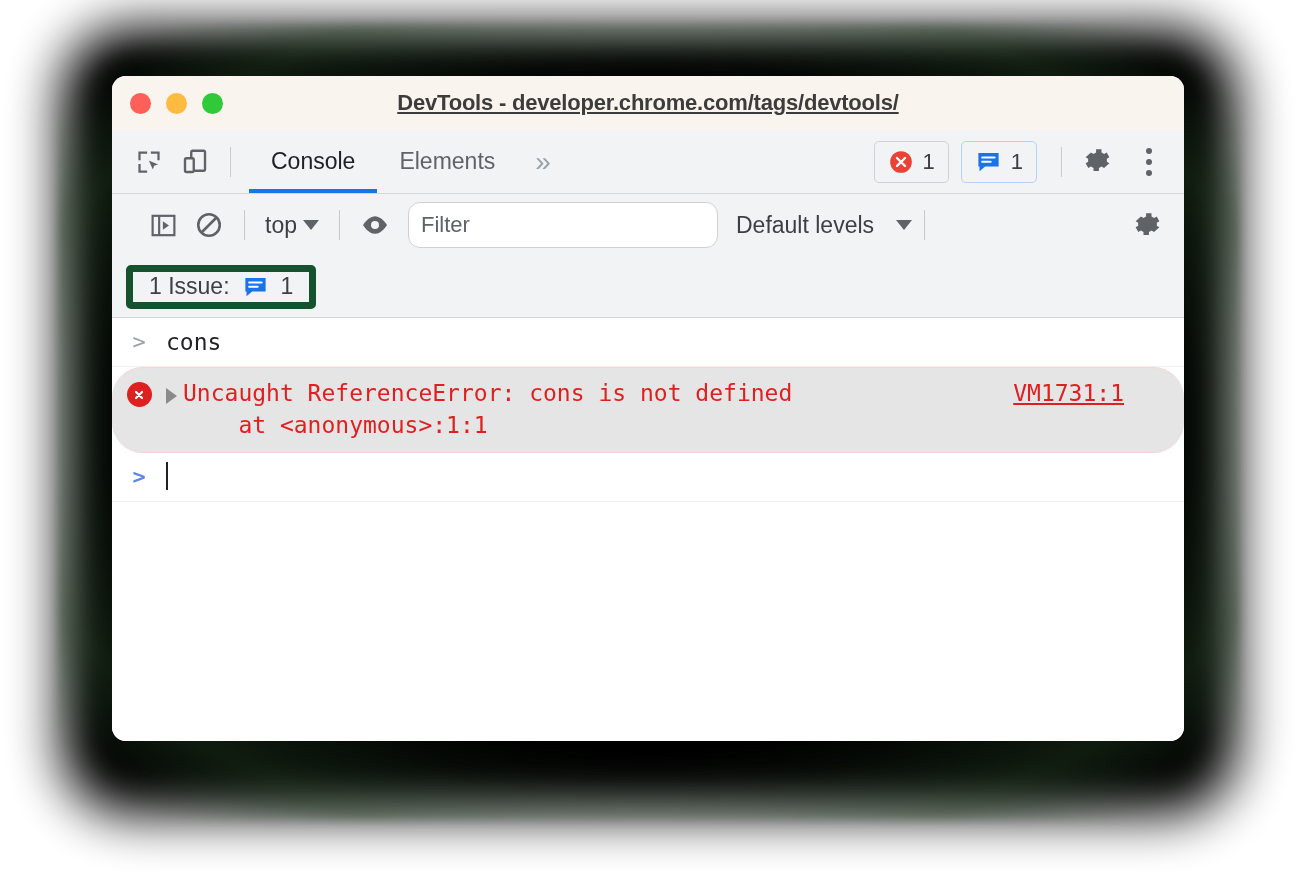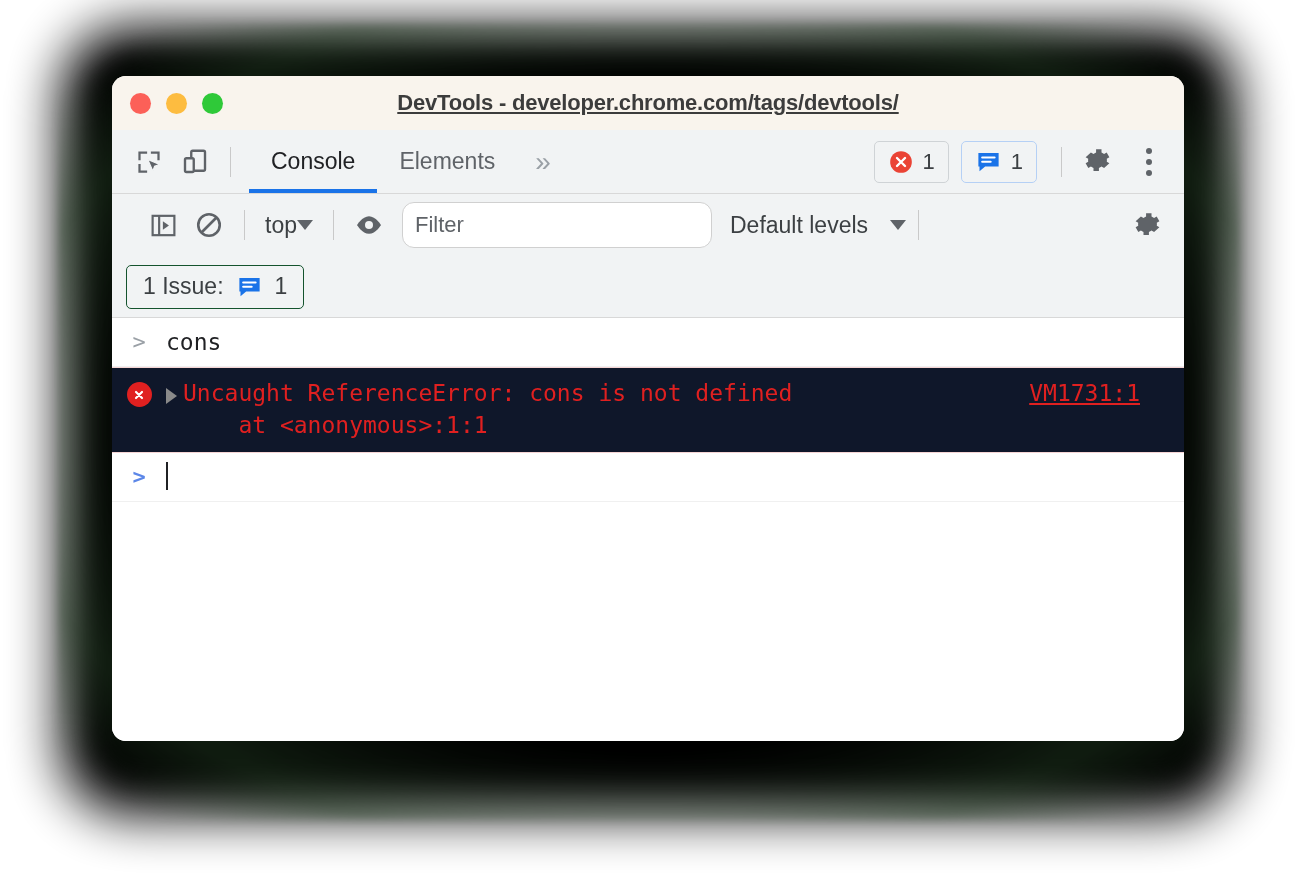--- a/index.html
+++ b/index.html
@@ -191,21 +191,21 @@
   .console-toolbar {
     height: 62px;
     background: #f1f3f4;
     display: flex;
     align-items: center;
     padding-left: 14px;
   }
   .ctx-select {
     display: flex;
     align-items: center;
-    gap: 0;
+    gap: 6px;
     font-size: 23px;
     color: #3c4043;
     padding: 0 8px;
     cursor: pointer;
   }
   .caret {
     width: 0; height: 0;
     border-left: 8px solid transparent;
     border-right: 8px solid transparent;
     border-top: 10px solid #5f6368;
@@ -245,21 +245,21 @@
     align-items: center;
     padding-left: 14px;
     border-bottom: 1px solid #d8d8d8;
   }
   .issue-pill {
     display: flex;
     align-items: center;
     gap: 12px;
     height: 44px;
     padding: 0 16px;
-    border: 1px solid #14532d;
+    border: 7px solid #14532d;
     border-radius: 5px;
     background: #f1f3f4;
     cursor: pointer;
     font-size: 23px;
     color: #3c4043;
   }
 
   
   .console-body {
     background: #ffffff;
@@ -282,25 +282,26 @@
     width: 54px;
     flex: none;
     text-align: center;
     font-size: 22px;
     color: #9aa0a6;
     user-select: none;
   }
   .prompt-arrow.active { color: #5c87e8; font-weight: bold; }
 
   .msg-row.error {
-    background: #0f172a;
+    background: #e5e5e5;
     border-top: 1px solid #f5d4d4;
     border-bottom: 1px solid #f5d4d4;
     color: #e02020;
-    padding: 9px 0 11px 0;
+    padding: 9px 16px 11px 0;
+    border-radius: 31px;
   }
   .err-icon-cell {
     width: 54px;
     flex: none;
     display: flex;
     justify-content: center;
     padding-top: 5px;
   }
   .err-circle {
     width: 25px; height: 25px;

